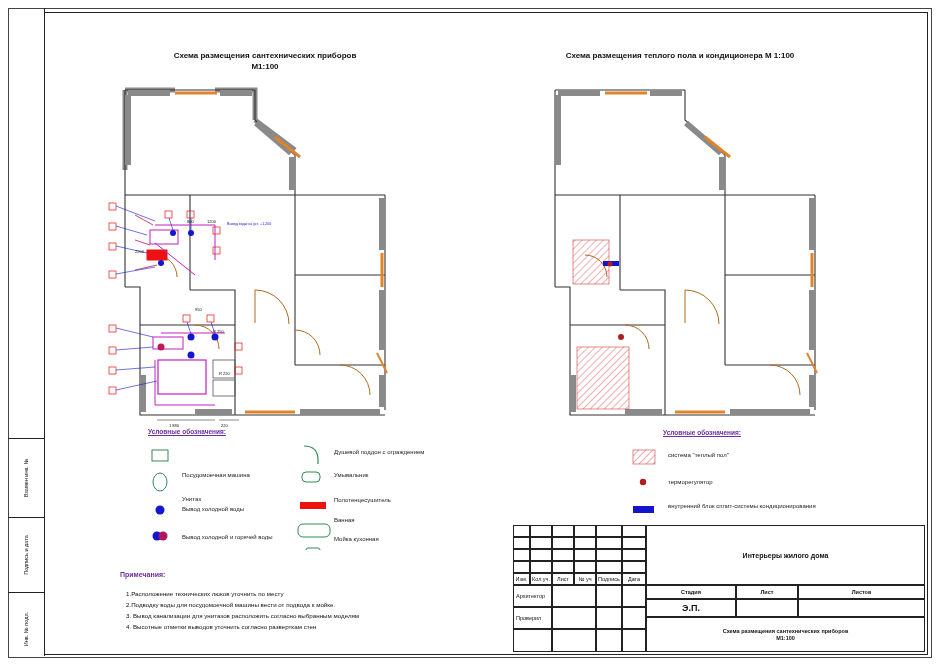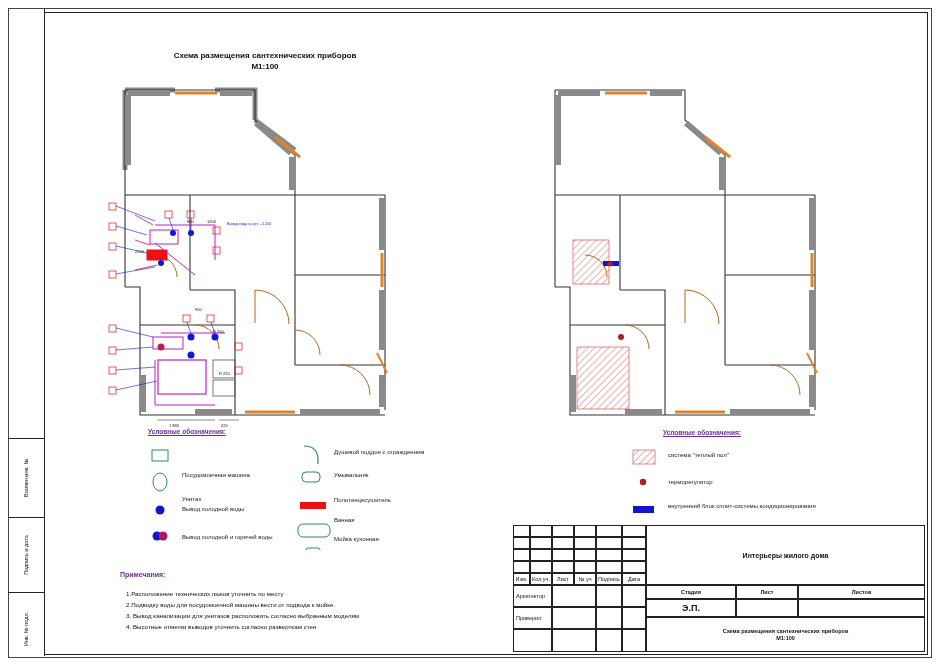--- a/index.html
+++ b/index.html
@@ -57,20 +57,23 @@
     <div style="position:absolute;left:0;top:585px;width:36px;height:71px;box-sizing:border-box;">
       <div class="vtext">
           <i>Инв. № подл.</i>
         </div>
     </div>
   </div>
 
   <div class="plan-title" style="left:110px;top:50px;width:310px;">
     <div>Схема размещения сантехнических приборов</div>
     <div>М1:100</div>
+  </div>
+  <div class="plan-title" style="left:500px;top:50px;width:360px;">
+    <div>Схема размещения теплого пола и кондиционера М 1:100</div>
   </div>
 
   <svg width="360" height="360" viewBox="0 0 360 360" style="position:absolute;left:95px;top:75px;">
     <g stroke="#8a8a8a" fill="none" stroke-width="5">
 
       <path d="M30,15 L80,15"></path>
       <path d="M120,15 L160,15 L160,45"></path>
       <path d="M30,15 L30,95"></path>
       <path d="M160,45 L200,75" stroke-linecap="butt"></path>
     </g>

